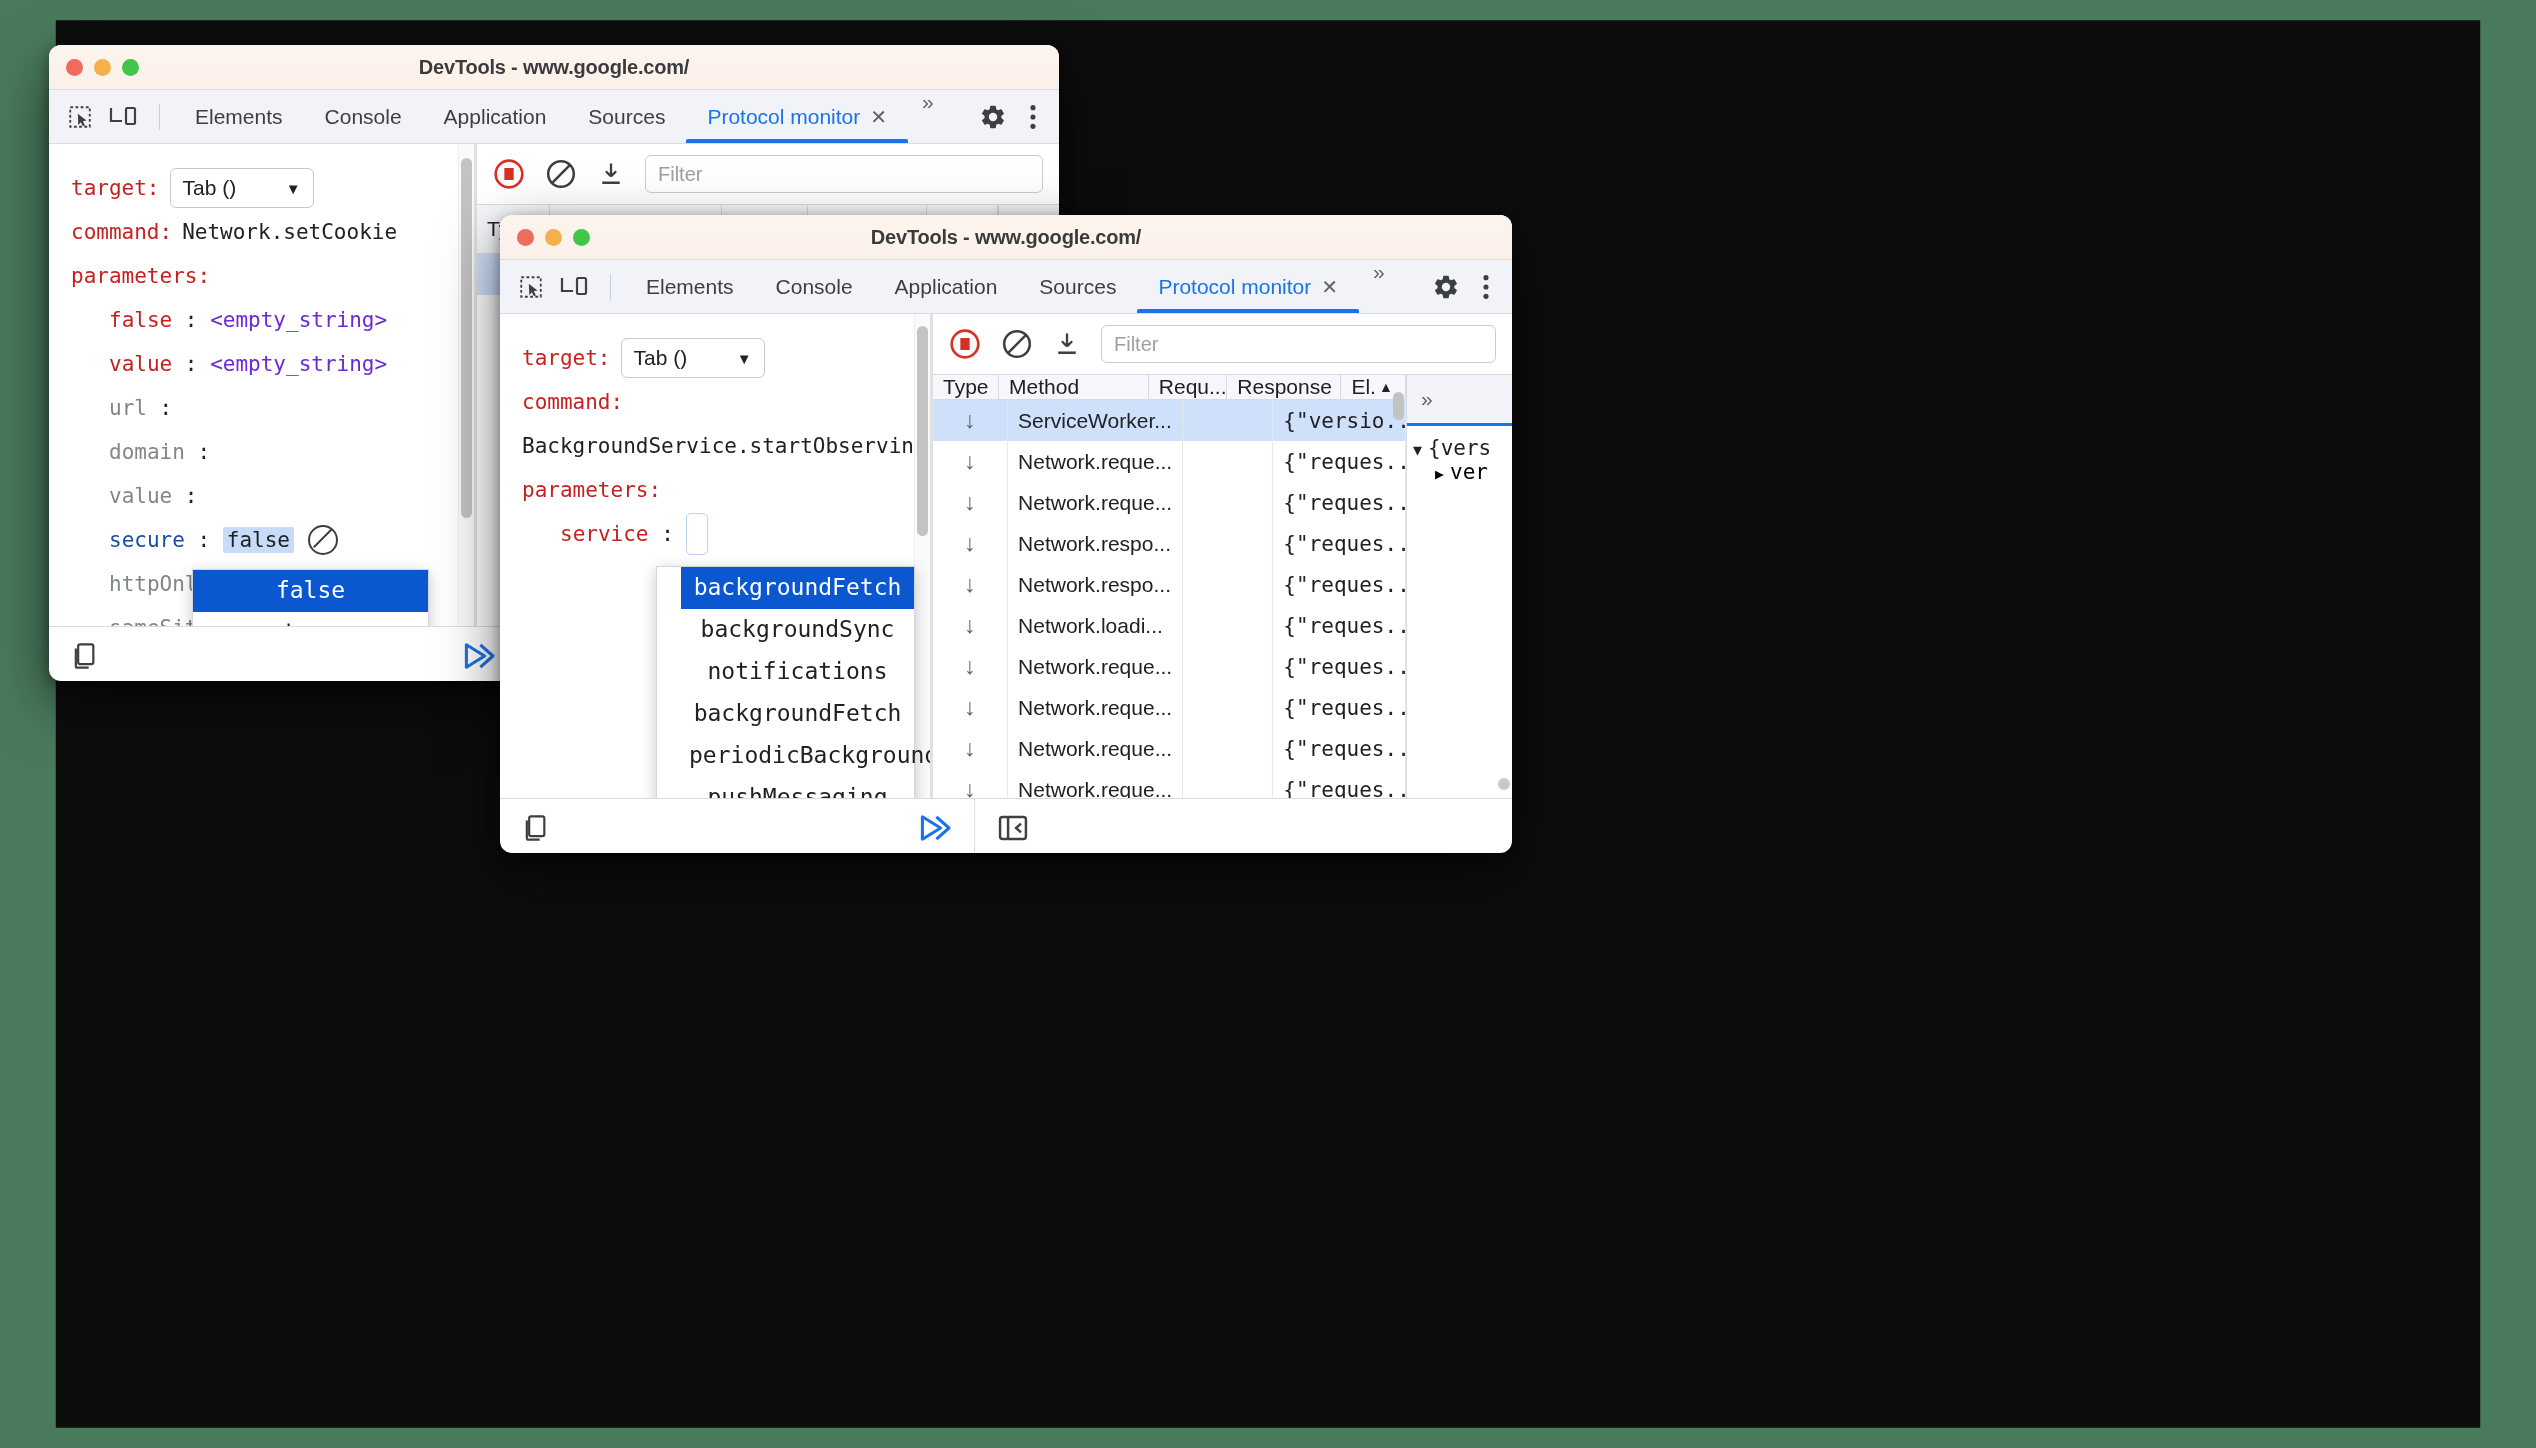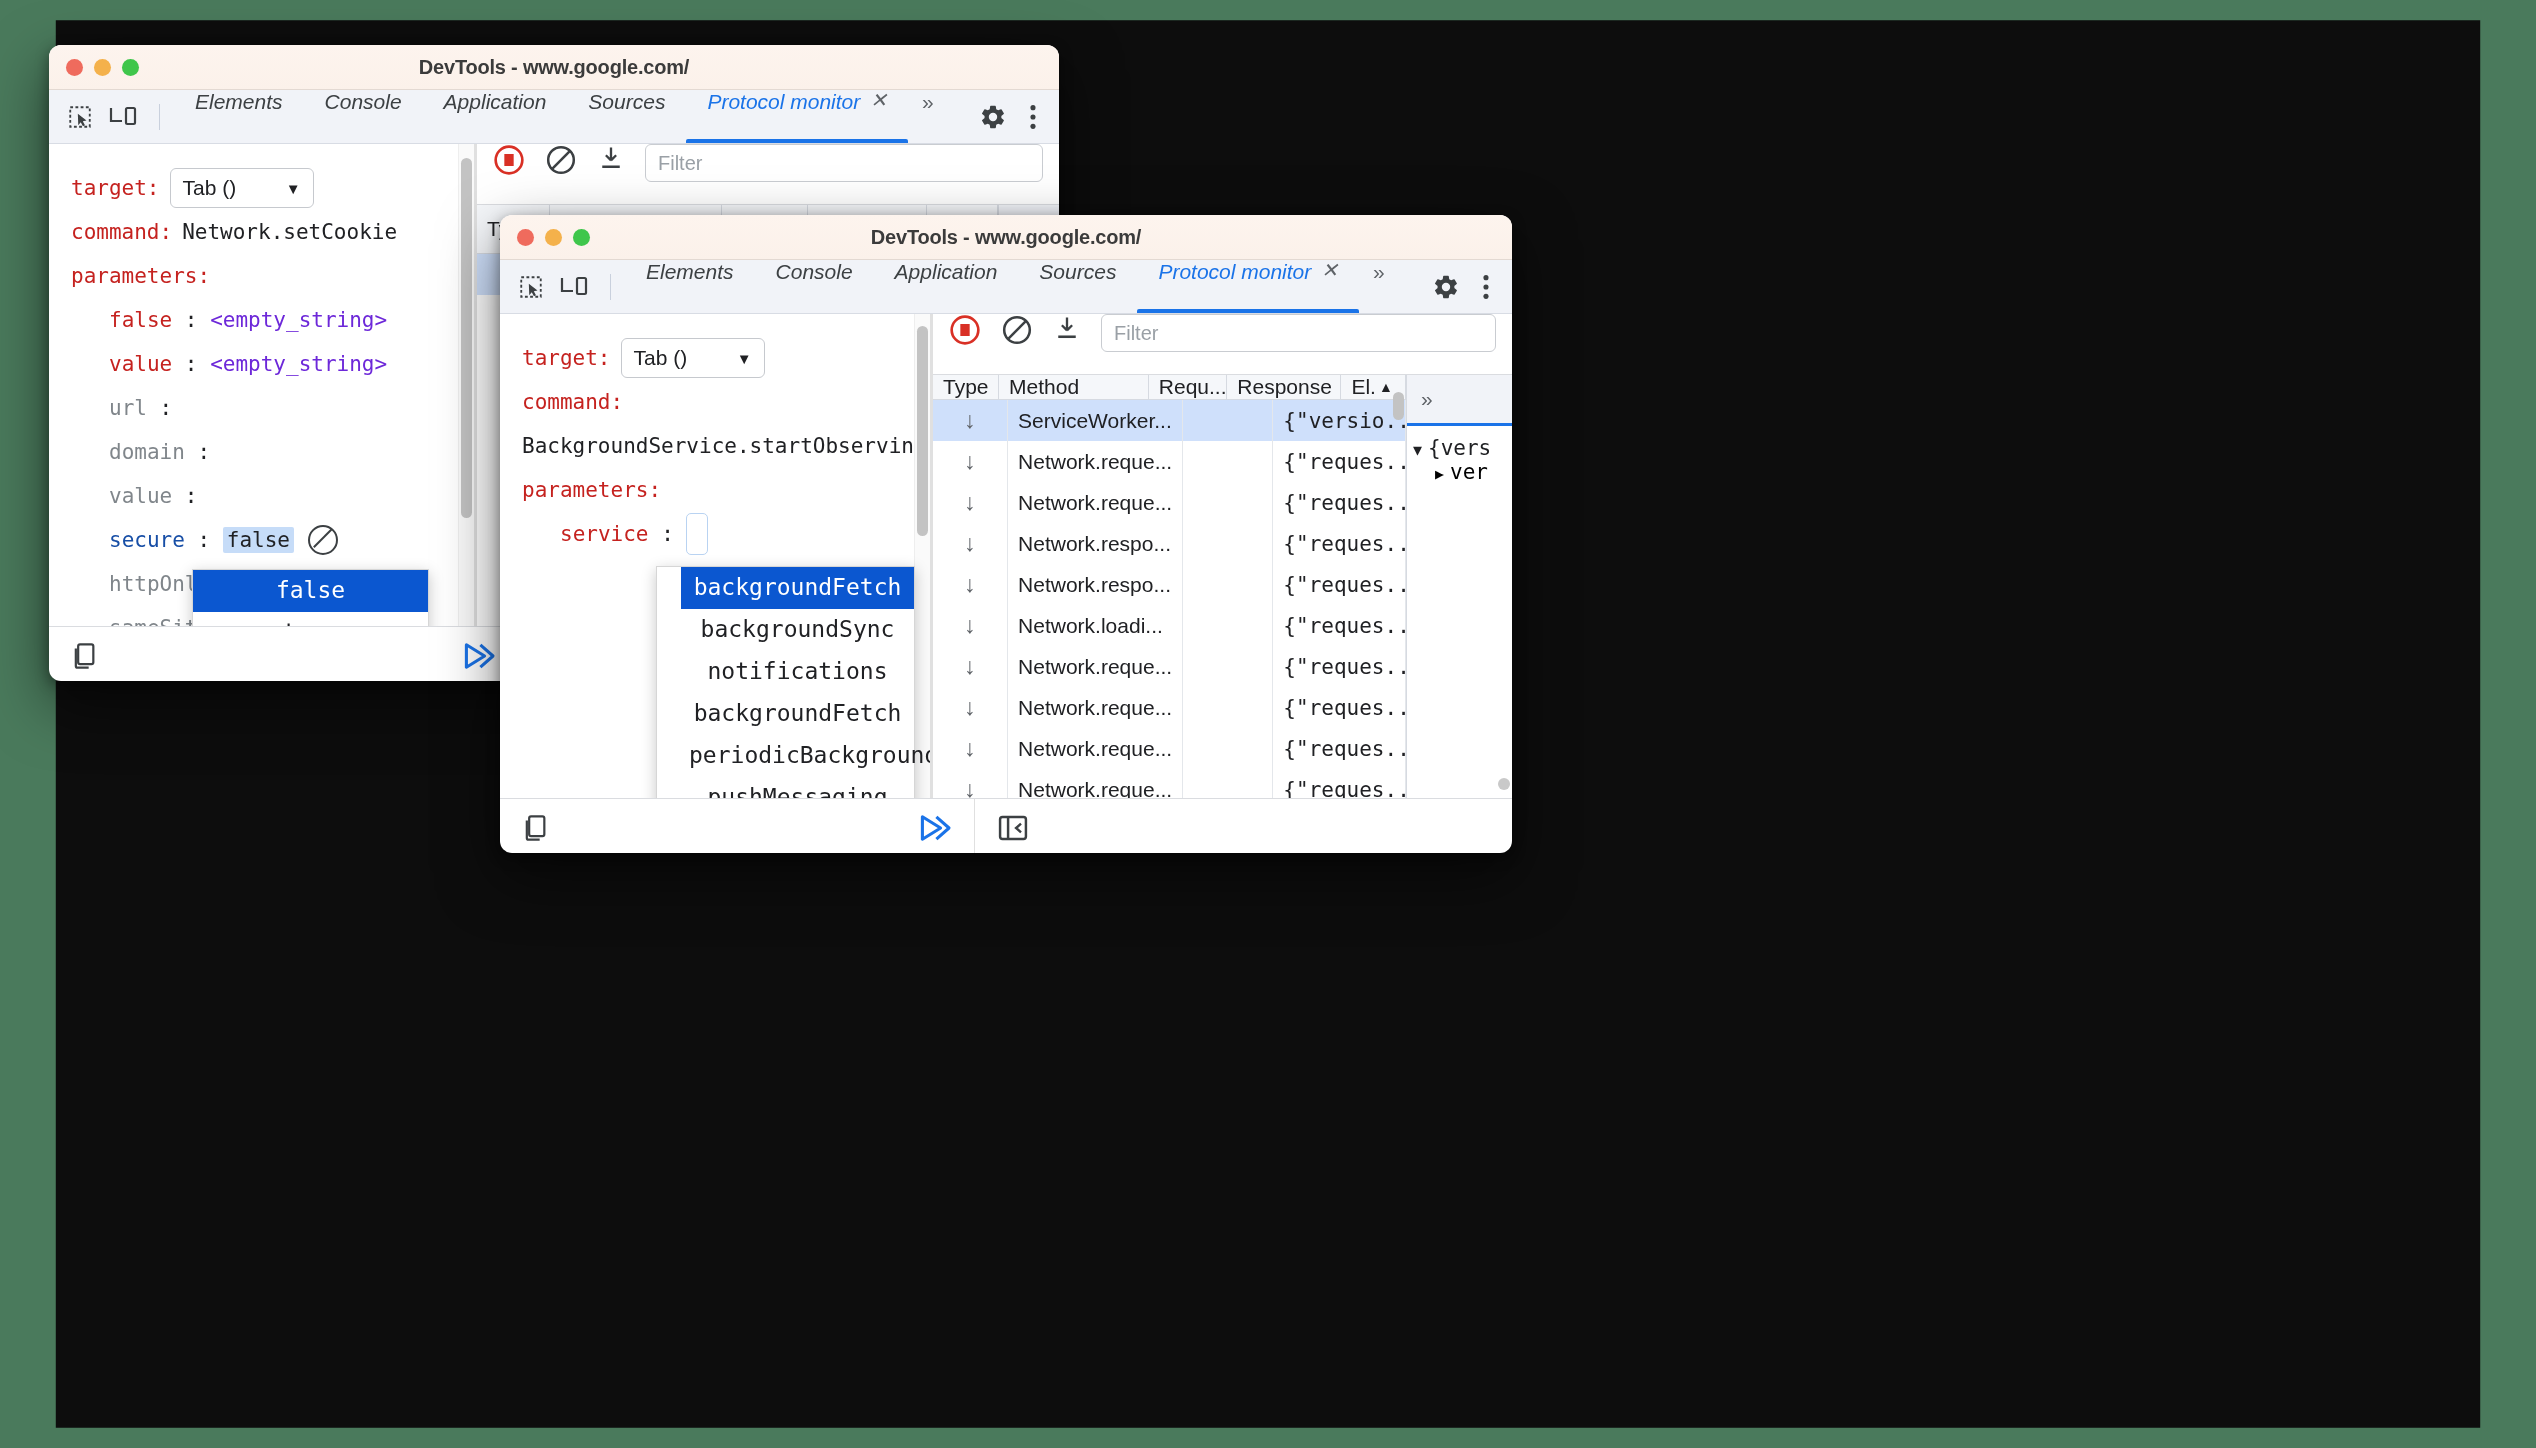--- a/index.html
+++ b/index.html
@@ -45,23 +45,23 @@
     height:53px;
     background:#f1f3f8;
     border-bottom:1px solid #d8dce4;
     display:flex;align-items:center;
     position:relative;
   }
   .tool-icons{display:flex;align-items:center;gap:16px;padding:0 14px 0 18px;}
   .tool-icons .divider{width:1px;height:26px;background:#c9d0dd;margin-left:4px;}
   .tabs{display:flex;align-items:stretch;height:100%;}
   .tab{
-    display:flex;gap:10px;
+    display:flex;align-items:center;gap:10px;
     padding:0 21px;font-size:21px;color:#3c4043;
-    position:relative;white-space:nowrap;font-style:italic;
+    position:relative;white-space:nowrap;
   }
   .tab.active{color:#1a73e8;}
   .tab.active:after{
     content:"";position:absolute;left:0;right:0;bottom:0;
     height:4px;background:#1a73e8;border-radius:2px 2px 0 0;
   }
   .tab .x{font-size:20px;color:#5f6368;line-height:1;}
   .chev{font-size:21px;color:#5f6368;padding:0 14px;letter-spacing:-3px;}
   .right-icons{
     margin-left:auto;display:flex;align-items:center;gap:22px;padding-right:22px;
@@ -113,21 +113,21 @@
   .ac{
     position:absolute;background:#fff;border:1px solid #d6d6d6;
     box-shadow:0 4px 14px rgba(0,0,0,.22);
     font-family:"DejaVu Sans Mono","Liberation Mono",monospace;
     font-size:23px;z-index:40;
   }
   .ac .item{padding:7px 8px 9px 8px;color:#202124;white-space:nowrap;}
   .ac .item.sel{background:#0b57d0;color:#fff;}
   
   .mtoolbar{
-    height:60px;display:flex;align-items:flex-start;gap:20px;
+    height:60px;display:flex;align-items:center;gap:20px;
     padding:0 16px;border-bottom:1px solid #dadce0;background:#fff;
   }
   .filter{
     flex:1;height:36px;border:1px solid #c9ccd1;border-radius:6px;
     background:#fff;display:flex;align-items:center;padding:0 12px;
     font-size:20px;color:#9aa0a6;
   }
   
   .tbl{flex:1;display:flex;overflow:hidden;}
   .tbl-main{flex:1;display:flex;flex-direction:column;overflow:hidden;}

